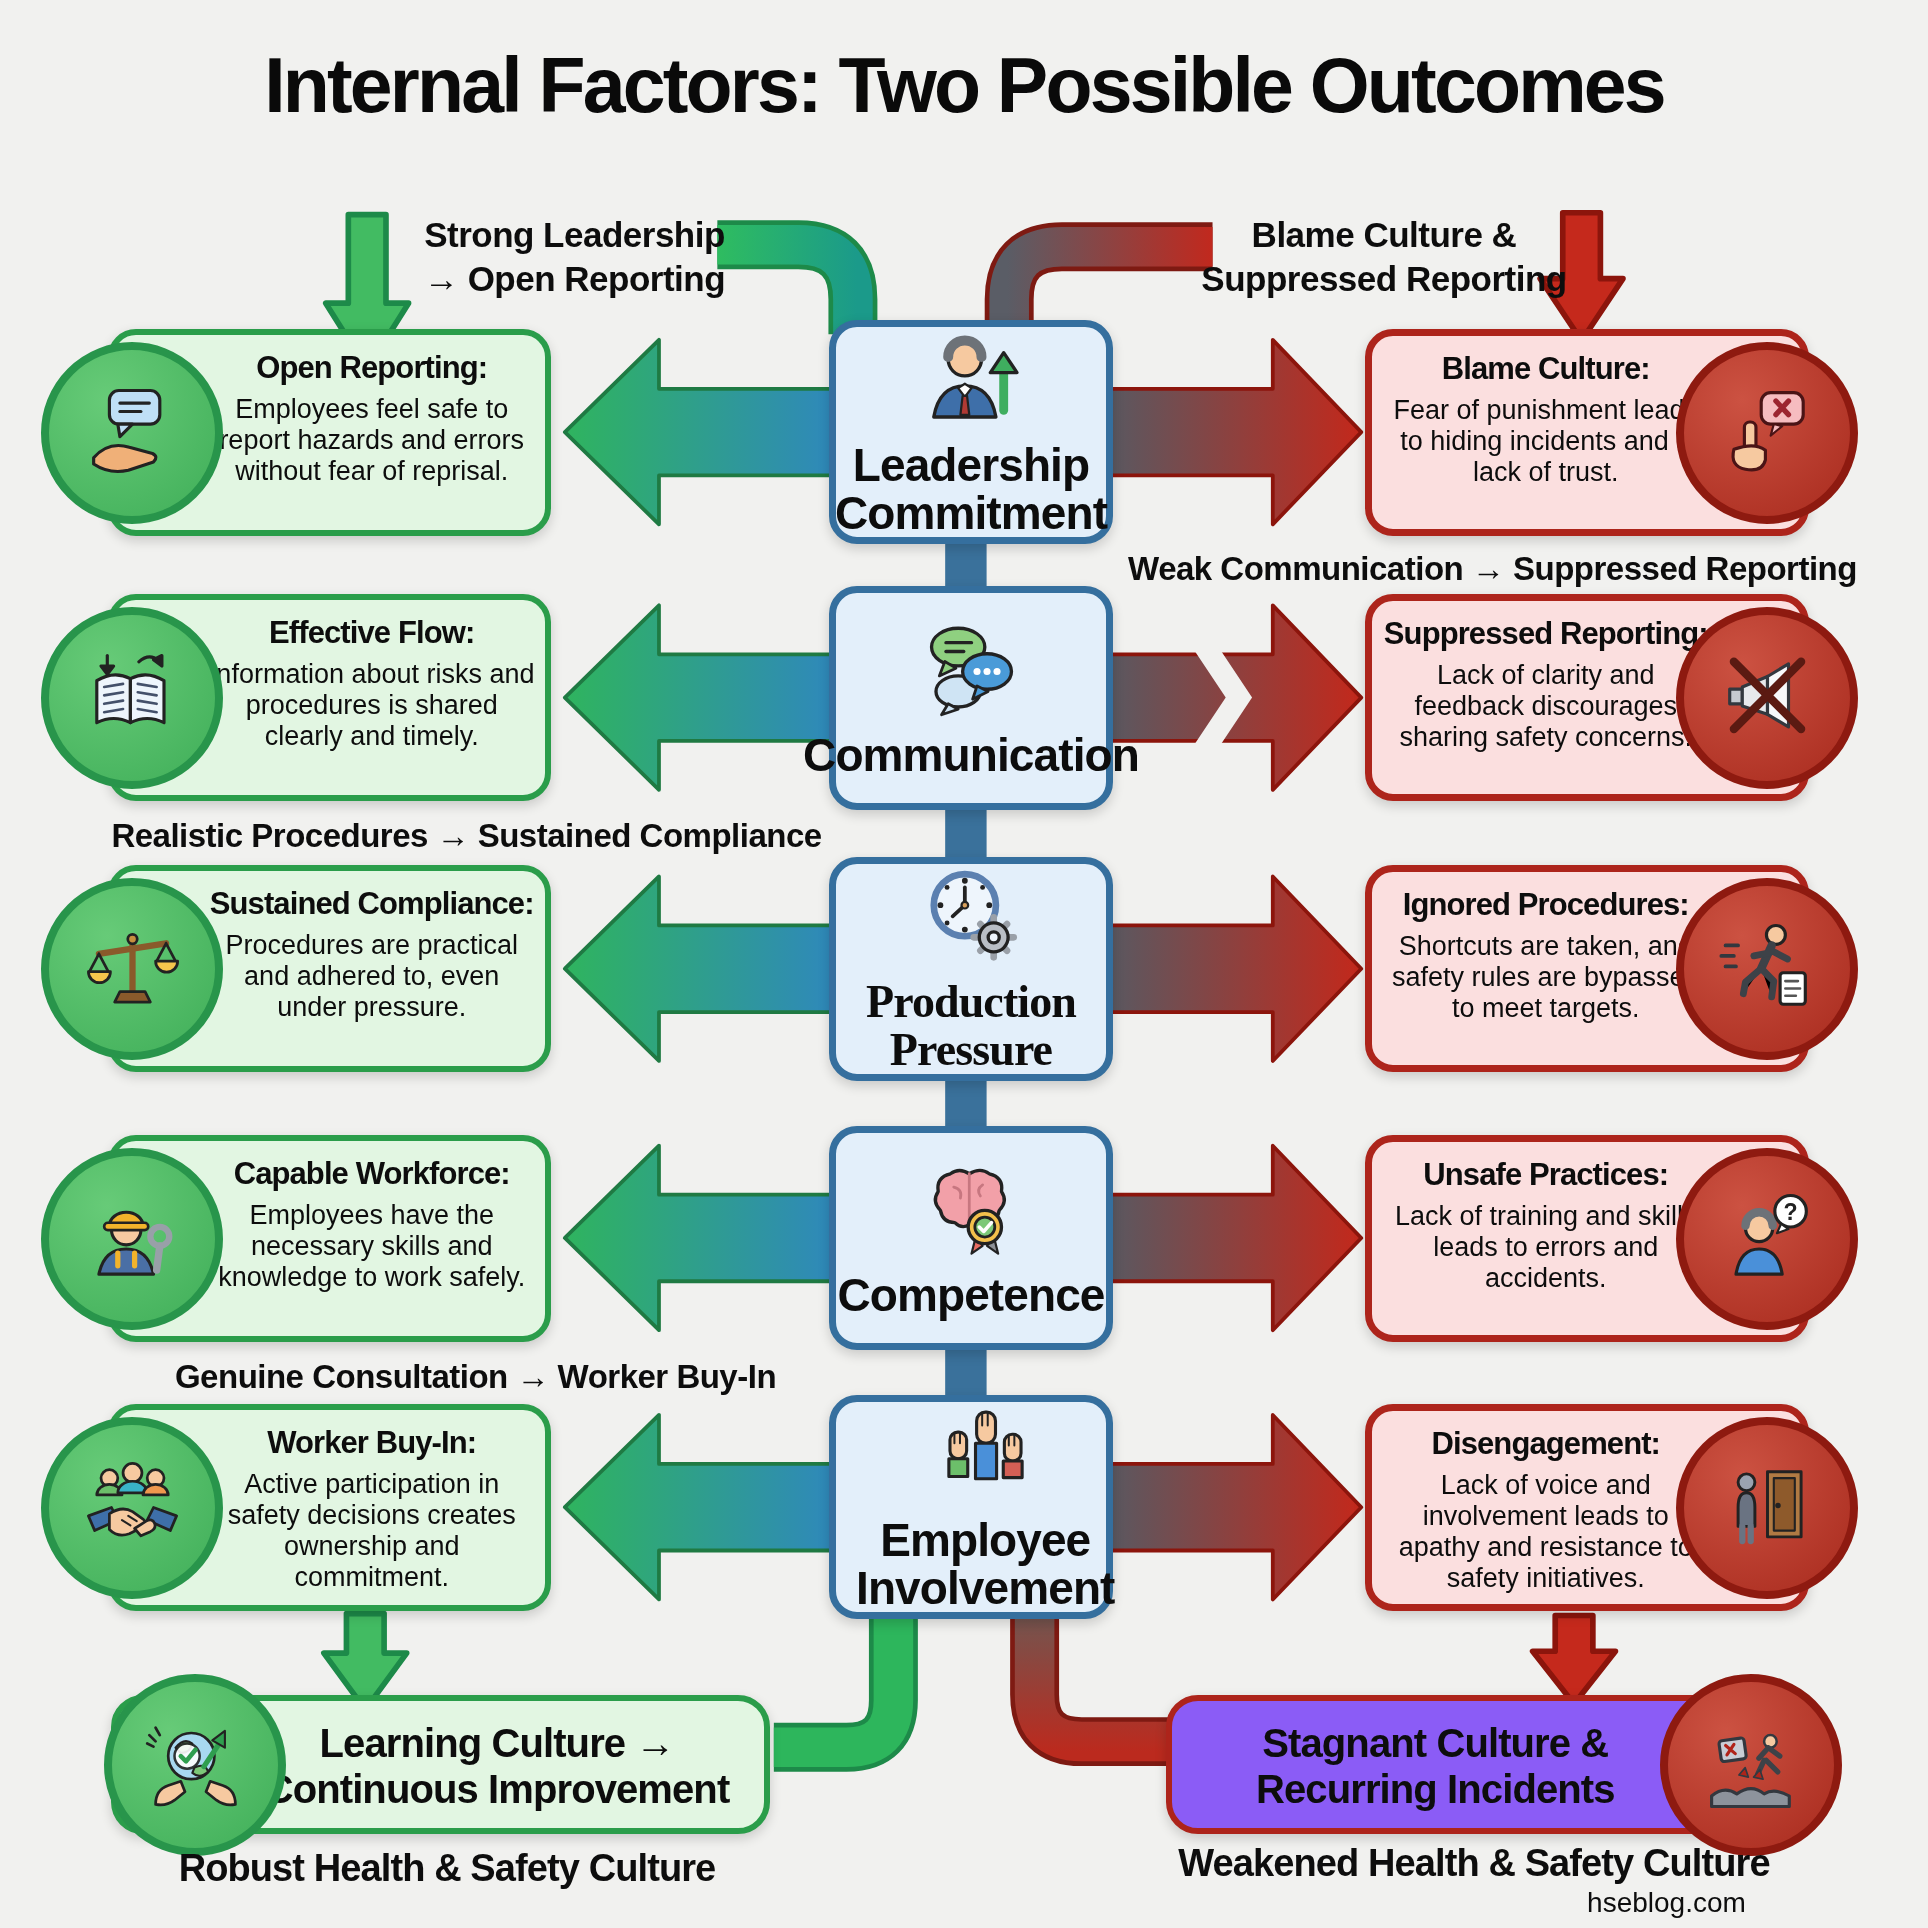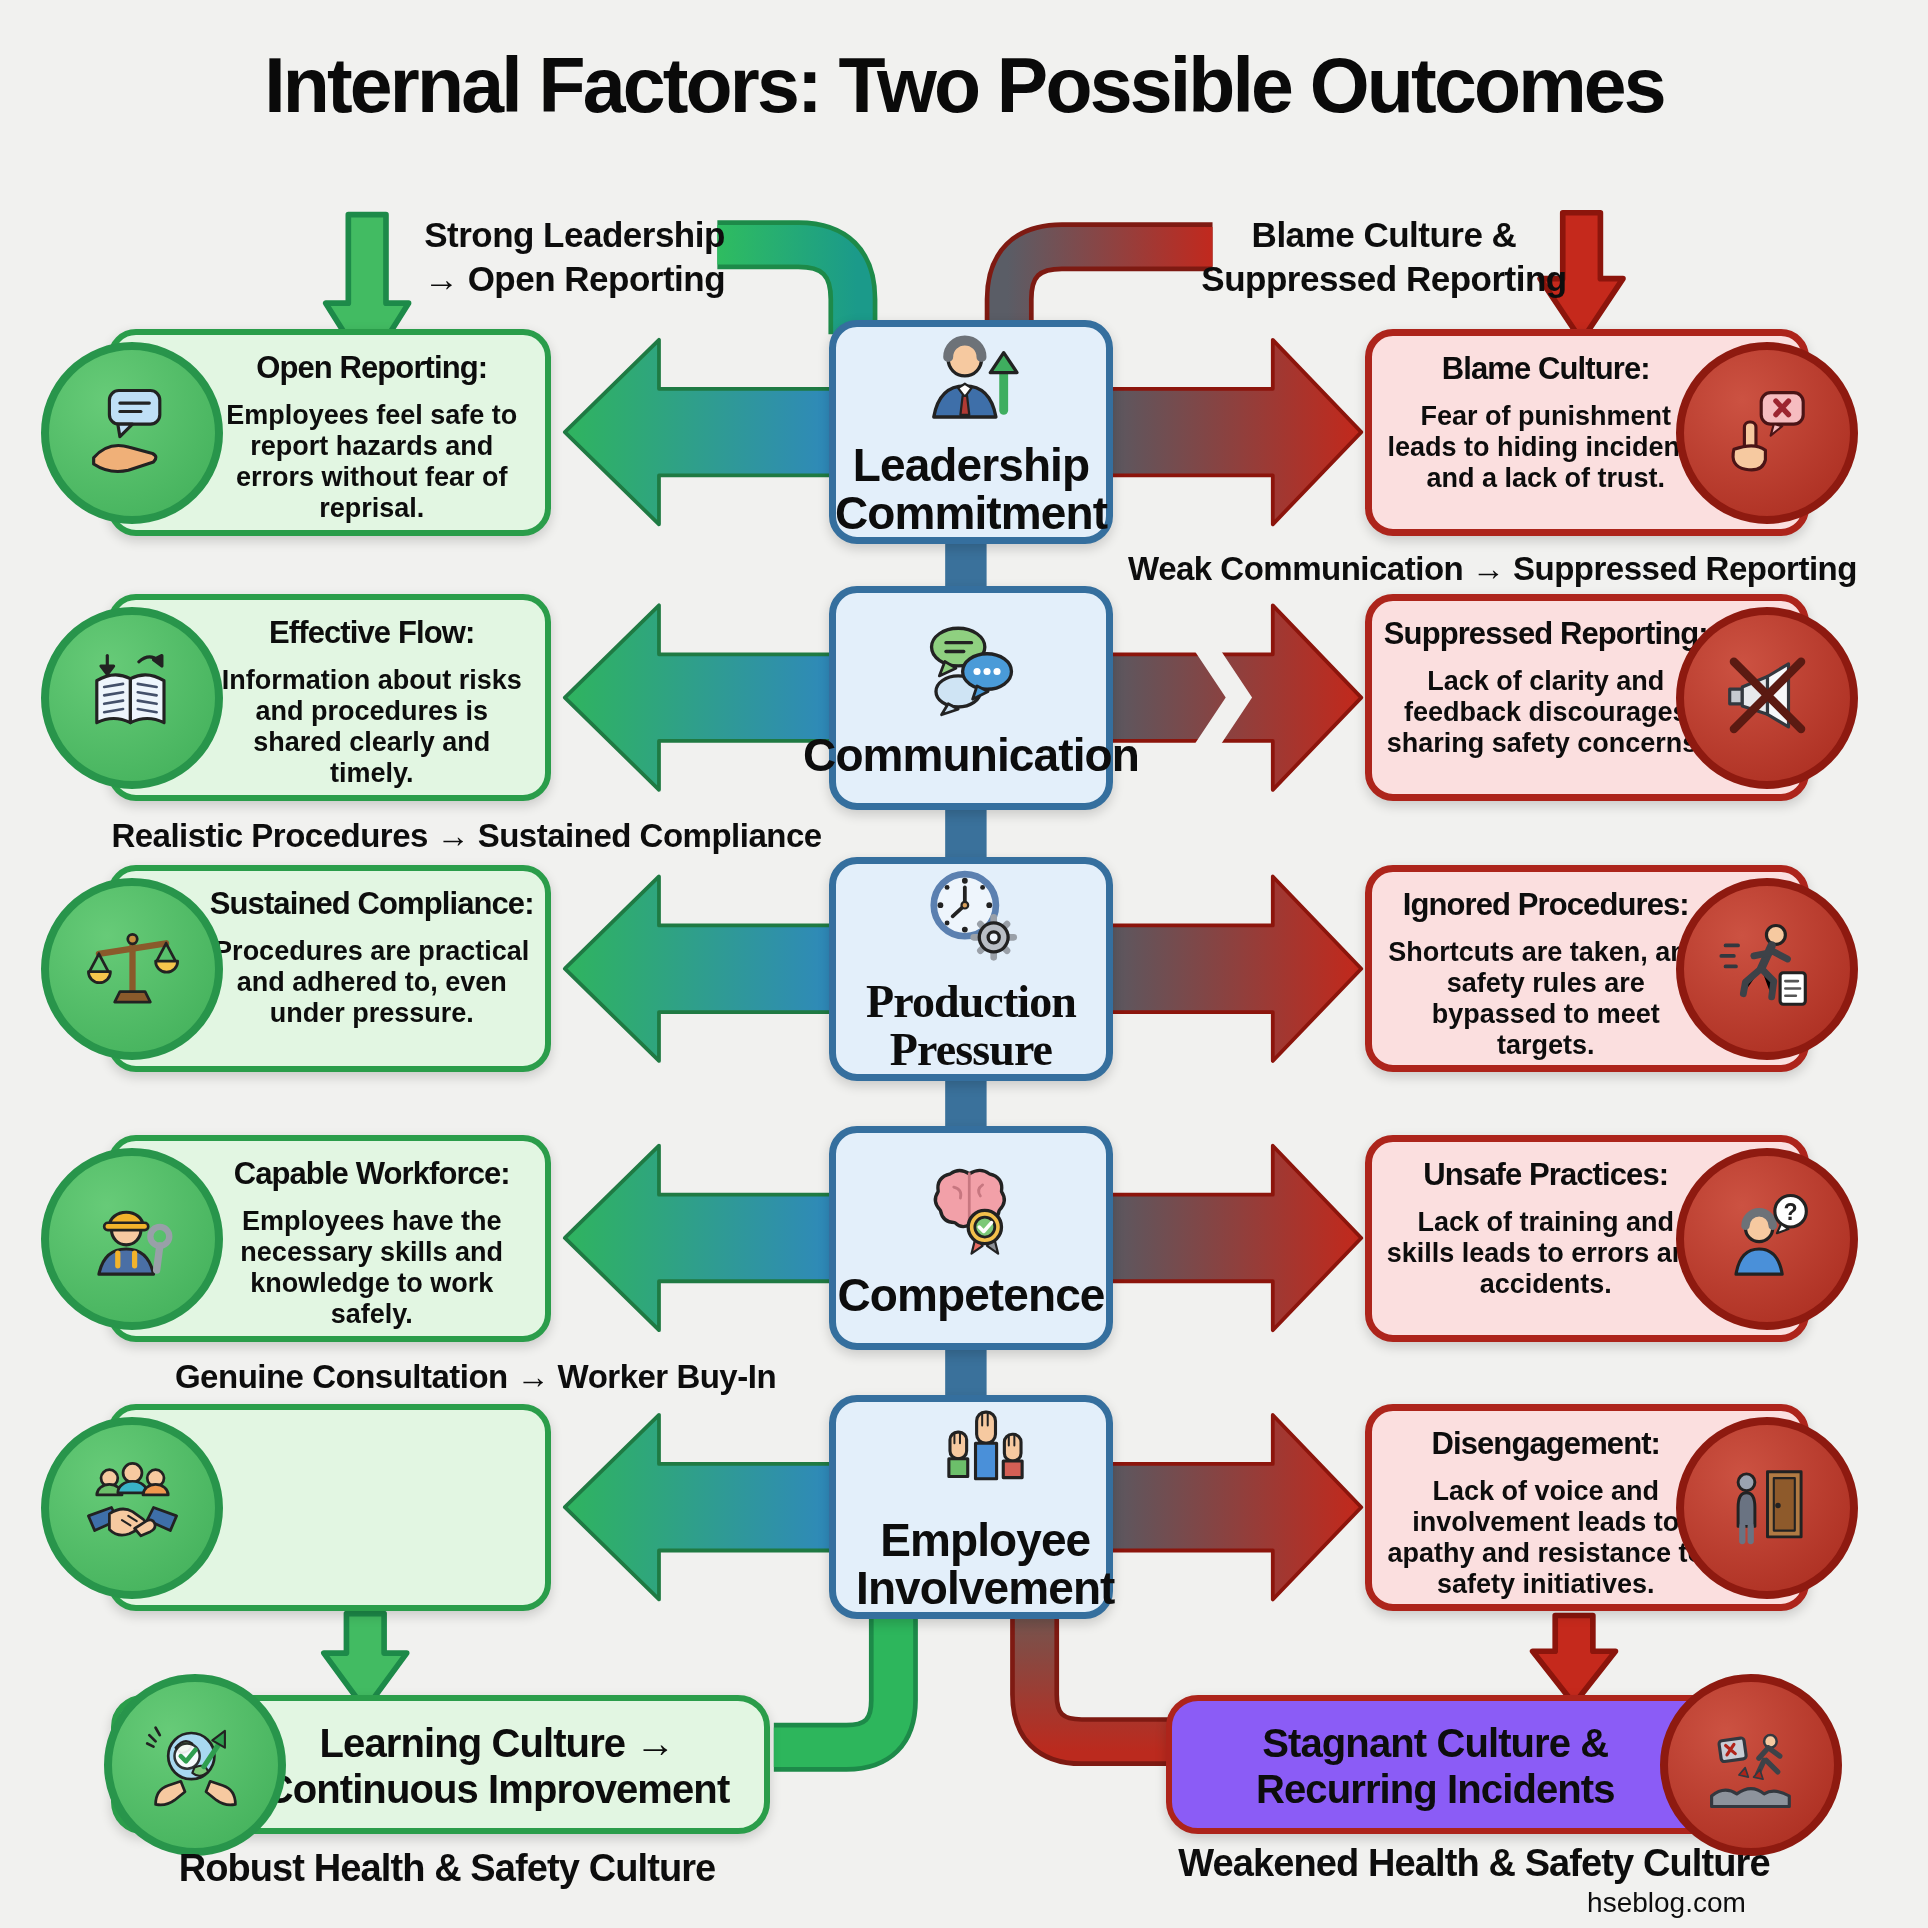--- a/index.html
+++ b/index.html
@@ -10,21 +10,21 @@
   .connectors{position:absolute;left:0;top:0;z-index:1;}
   .box{position:absolute;z-index:2;box-sizing:border-box;box-shadow:0 4.7px 11.3px rgba(0,0,0,.16);}
   .pos-box{left:108px;width:443px;height:207px;background:#e2f6e2;border:6.6px solid #2a9d4a;border-radius:28px;}
   .neg-box{left:1365px;width:444px;height:207px;background:#fbdfdf;border:7.5px solid #ad241b;border-radius:28px;}
   .factor{left:829px;width:284px;height:224px;background:#e3effa;border:7.5px solid #356f9e;border-radius:28px;
           display:flex;flex-direction:column;align-items:center;justify-content:center;gap:3.8px;padding:7.5px;}
   .factor-name{font-size:46px;font-weight:700;line-height:1.06;text-align:center;letter-spacing:-0.9px;}
   .pos-box .content{margin-left:90px;padding:15px 9.4px 7.5px 3.8px;text-align:center;}
   .neg-box .content{margin-right:90px;padding:15px 3.8px 7.5px 11.3px;text-align:center;}
   .box-title{font-size:31px;font-weight:700;letter-spacing:-0.9px;}
-  .box-body{font-size:27px;font-weight:700;line-height:1.15;margin-top:14px;}
+  .box-body{font-size:27px;font-weight:400;line-height:1.15;margin-top:8px;}
   .circle{position:absolute;top:50%;transform:translateY(-50%);width:166px;height:166px;border-radius:50%;
           display:flex;align-items:center;justify-content:center;}
   .circle.green{left:-73px;background:radial-gradient(circle at 35% 30%,#67cb78,#3fae58);border:8.5px solid #28954b;}
   .circle.red{right:-56px;background:radial-gradient(circle at 35% 30%,#cc5242,#a82a1d);border:8.5px solid #8e1a10;}
   .top-label{position:absolute;z-index:3;font-size:35px;font-weight:700;line-height:1.25;text-align:center;letter-spacing:-0.5px;}
   .annotation{position:absolute;z-index:3;font-size:33px;font-weight:700;text-align:center;letter-spacing:-0.5px;}
   .outcome-box{border-radius:32px;}
   .outcome-box .content{font-size:40px;font-weight:700;line-height:1.15;text-align:center;letter-spacing:-0.9px;}
   .learning{left:111px;top:1695px;width:659px;height:139px;background:#e2f6e2;border:6.6px solid #2a9d4a;}
   .learning .content{margin-left:132px;padding:19px 19px 0 0;}
@@ -383,20 +383,24 @@
           <path d="M36 36 a14 11 0 0 1 28 0 z" fill="#39b3c8"></path>
           <path d="M60 38 a12 10 0 0 1 24 0 z" fill="#f0984e"></path>
           <polygon points="8,58 30,50 36,62 14,72" fill="#3e6fa9"></polygon>
           <polygon points="92,58 70,50 64,62 86,72" fill="#3e6fa9"></polygon>
           <path d="M28 56 q12 -8 22 -2 l10 7 q5 4 -1 8 l-12 6 q-11 4 -19 -4 z" fill="#f6c9a0"></path>
           <path d="M52 70 l11 -7 q6 -3 8 2 q2 5 -4 8 l-9 4 z" fill="#f6c9a0"></path>
           <path d="M40 62 l8 5 M46 58 l8 5" fill="none" stroke-width="2"></path>
         </g>
       </svg>
     </div>
+    <div class="content">
+      <div class="box-title">Worker Buy-In:</div>
+      <div class="box-body">Active participation in safety decisions creates ownership and commitment.</div>
+    </div>
   </div>
 
   <div class="box factor" style="top:1395px;padding-left:36px;">
     <span>
       <svg class="icn" width="115" height="111" viewBox="0 0 100 100">
         <g stroke="#222" stroke-width="2.8" stroke-linejoin="round" stroke-linecap="round">
           <rect x="18" y="28" width="15" height="24" rx="7" fill="#f6c9a0"></rect>
           <path d="M22 30 v8 M27 28 v10" fill="none" stroke-width="1.8"></path>
           <rect x="17" y="52" width="17" height="16" fill="#6cbf6a"></rect>
           <rect x="42" y="10" width="17" height="28" rx="8" fill="#f6c9a0"></rect>

